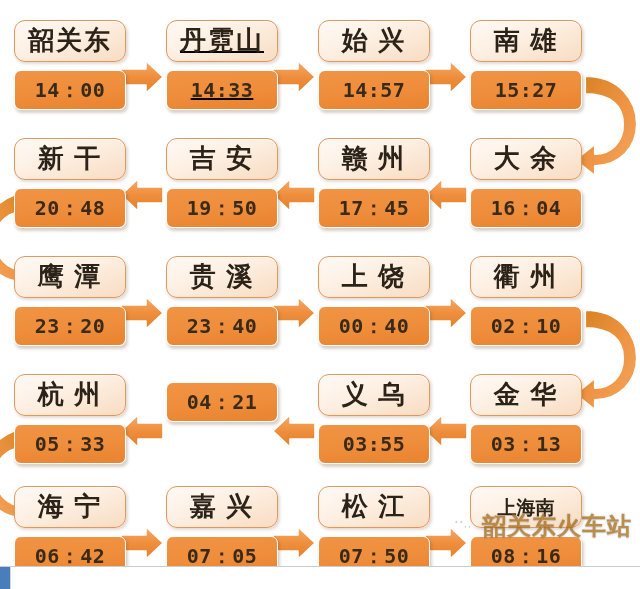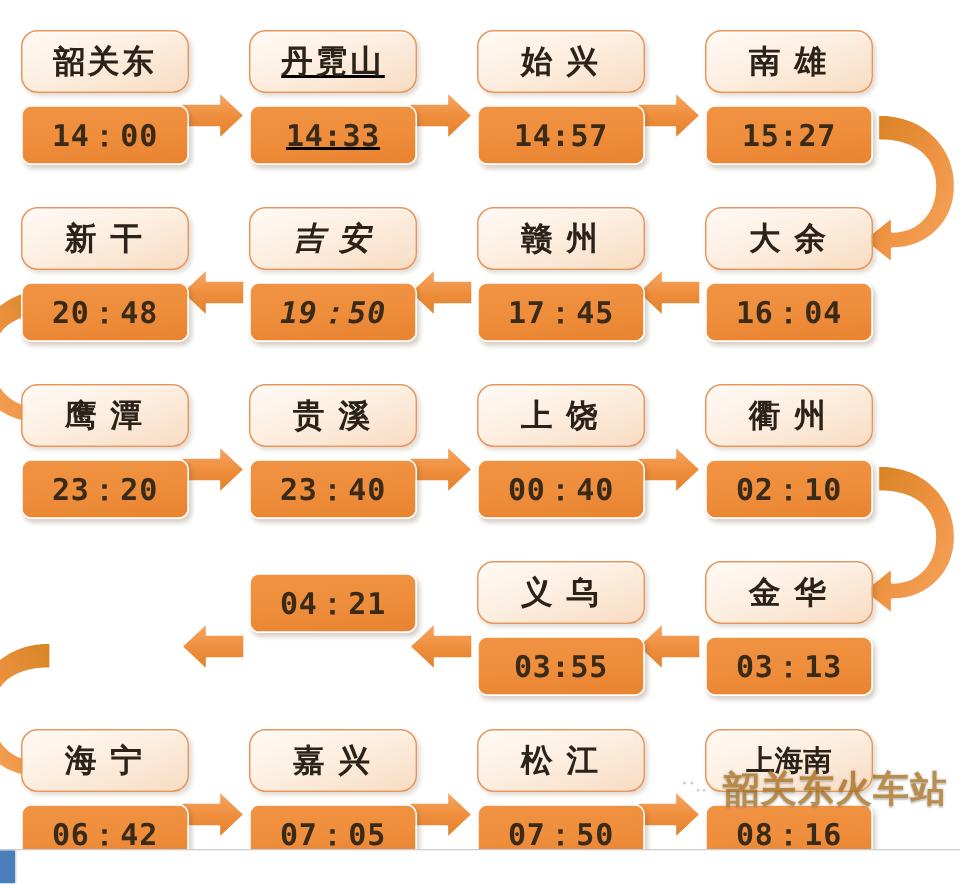--- a/index.html
+++ b/index.html
@@ -41,21 +41,21 @@
     box-shadow: 1.5px 2px 3px rgba(120,90,60,0.22),
                 inset 0 1px 1px rgba(255,255,255,0.9);
     display: flex;
     align-items: center;
     justify-content: center;
     z-index: 4;
   }
 
   .station-name {
     font-family: "Liberation Serif", "DejaVu Serif", serif;
-    font-size: 21px;
+    font-size: 26px;
     font-weight: 700;
     color: #2b2218;
     letter-spacing: 2px;
     line-height: 1;
     white-space: nowrap;
   }
   .station-name.wide { font-size: 19px; letter-spacing: 0px; }
 
   .time-box {
     position: relative;
@@ -241,21 +241,21 @@
       <span class="time-text">20：48</span>
     </div>
   </div>
 
   <div class="arrow" style="left:119px; top:176px;">
     <svg viewBox="0 0 46 38">
         <path d="M44 11 H19 V3 L2 19 L19 35 V27 H44 Z" fill="url(#ag)" stroke="#ffffff" stroke-width="1.6" stroke-linejoin="round"></path>
       </svg>
   </div>
 
-  <div class="cell" style="left:166px; top:138px;font-style:italic;">
+  <div class="cell" style="left:166px; top:138px;">
     <div class="station-box">
       <span class="station-name">吉 安</span>
     </div>
     <div class="time-box">
       <span class="time-text">19：50</span>
     </div>
   </div>
 
   <div class="arrow" style="left:271px; top:176px;">
     <svg viewBox="0 0 46 38">
@@ -363,20 +363,28 @@
     <svg viewBox="0 0 72 118">
       <path d="M10 14
                C 46 14, 62 40, 62 62
                C 62 86, 44 104, 20 104
                L 20 114 L 0 98 L 20 82 L 20 92
                C 36 92, 48 80, 48 62
                C 48 44, 36 32, 10 32 Z" fill="url(#ug1)" stroke="#ffffff" stroke-width="2.2" stroke-linejoin="round"></path>
     </svg>
   </div>
 
+  <div class="cell" style="left:14px; top:374px;">
+    <div class="station-box">
+      <span class="station-name">杭 州</span>
+    </div>
+    <div class="time-box">
+      <span class="time-text">05：33</span>
+    </div>
+  </div>
 
   <div class="arrow" style="left:119px; top:412px;">
     <svg viewBox="0 0 46 38">
         <path d="M44 11 H19 V3 L2 19 L19 35 V27 H44 Z" fill="url(#ag)" stroke="#ffffff" stroke-width="1.6" stroke-linejoin="round"></path>
       </svg>
   </div>
 
   <div class="cell" style="left:166px; top:374px;">
     <div class="time-box">
       <span class="time-text">04：21</span>

